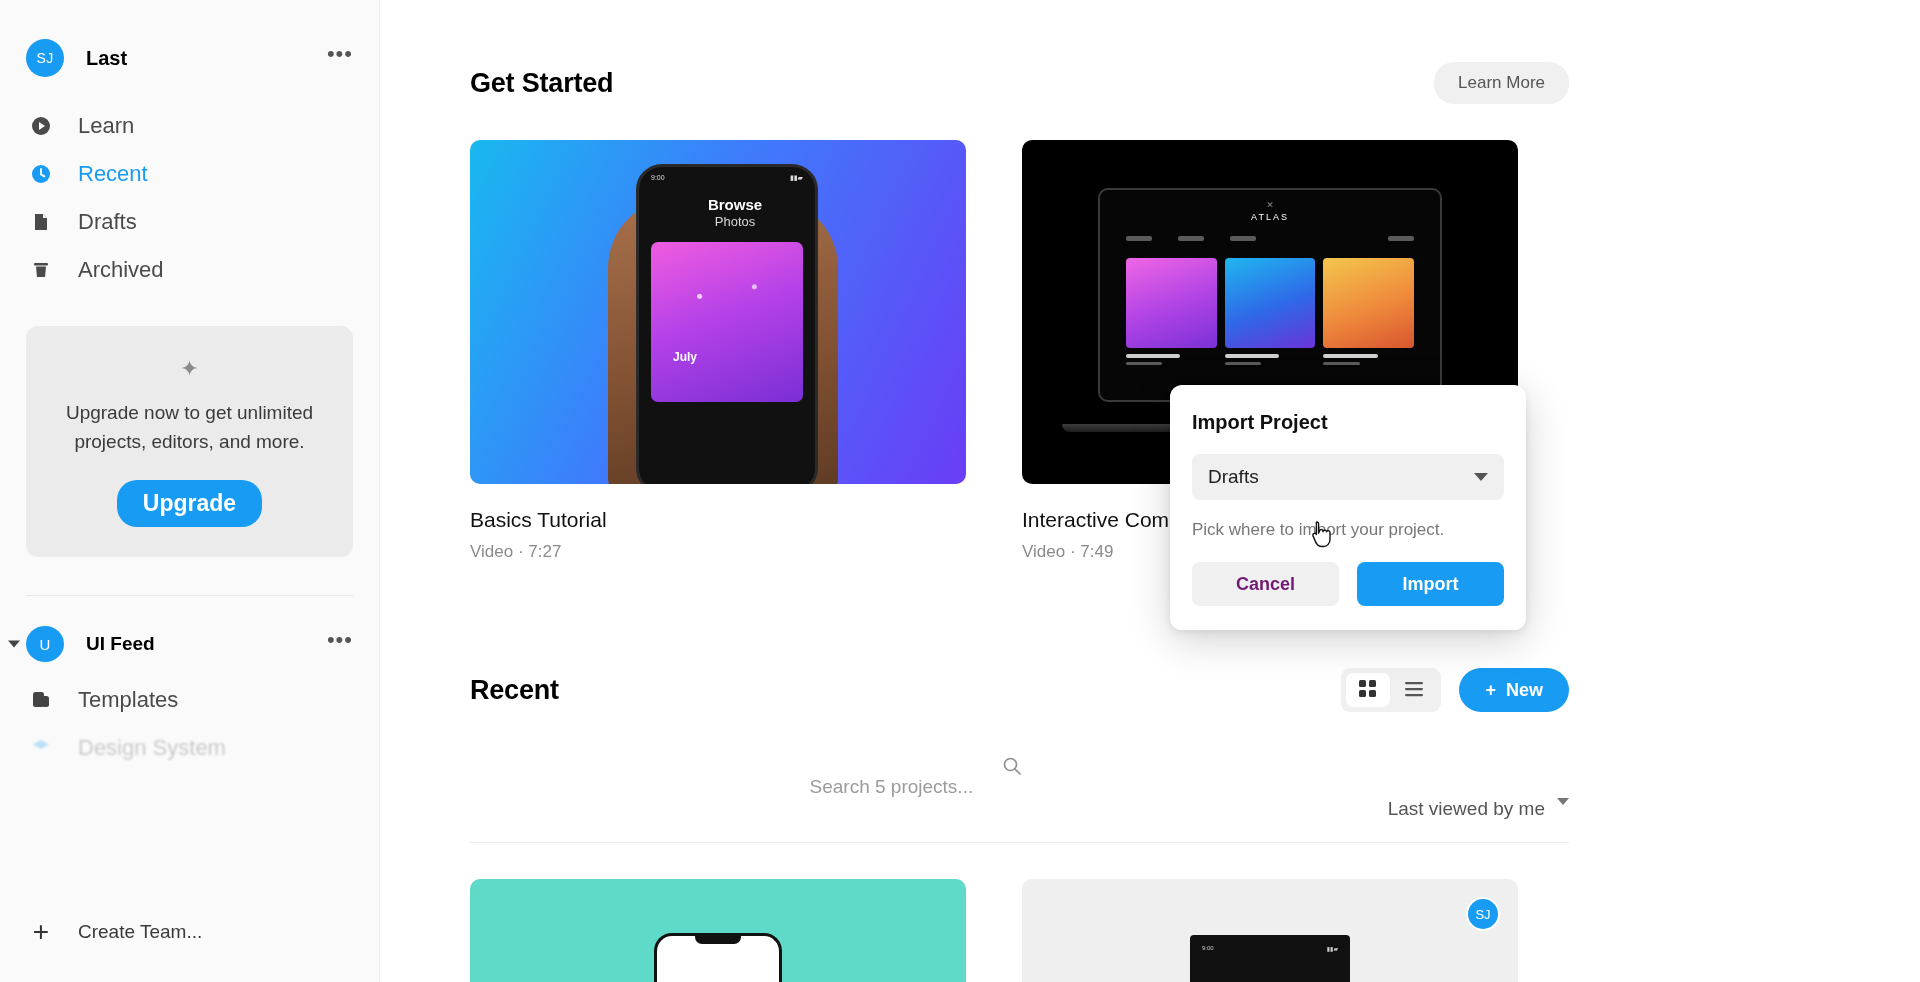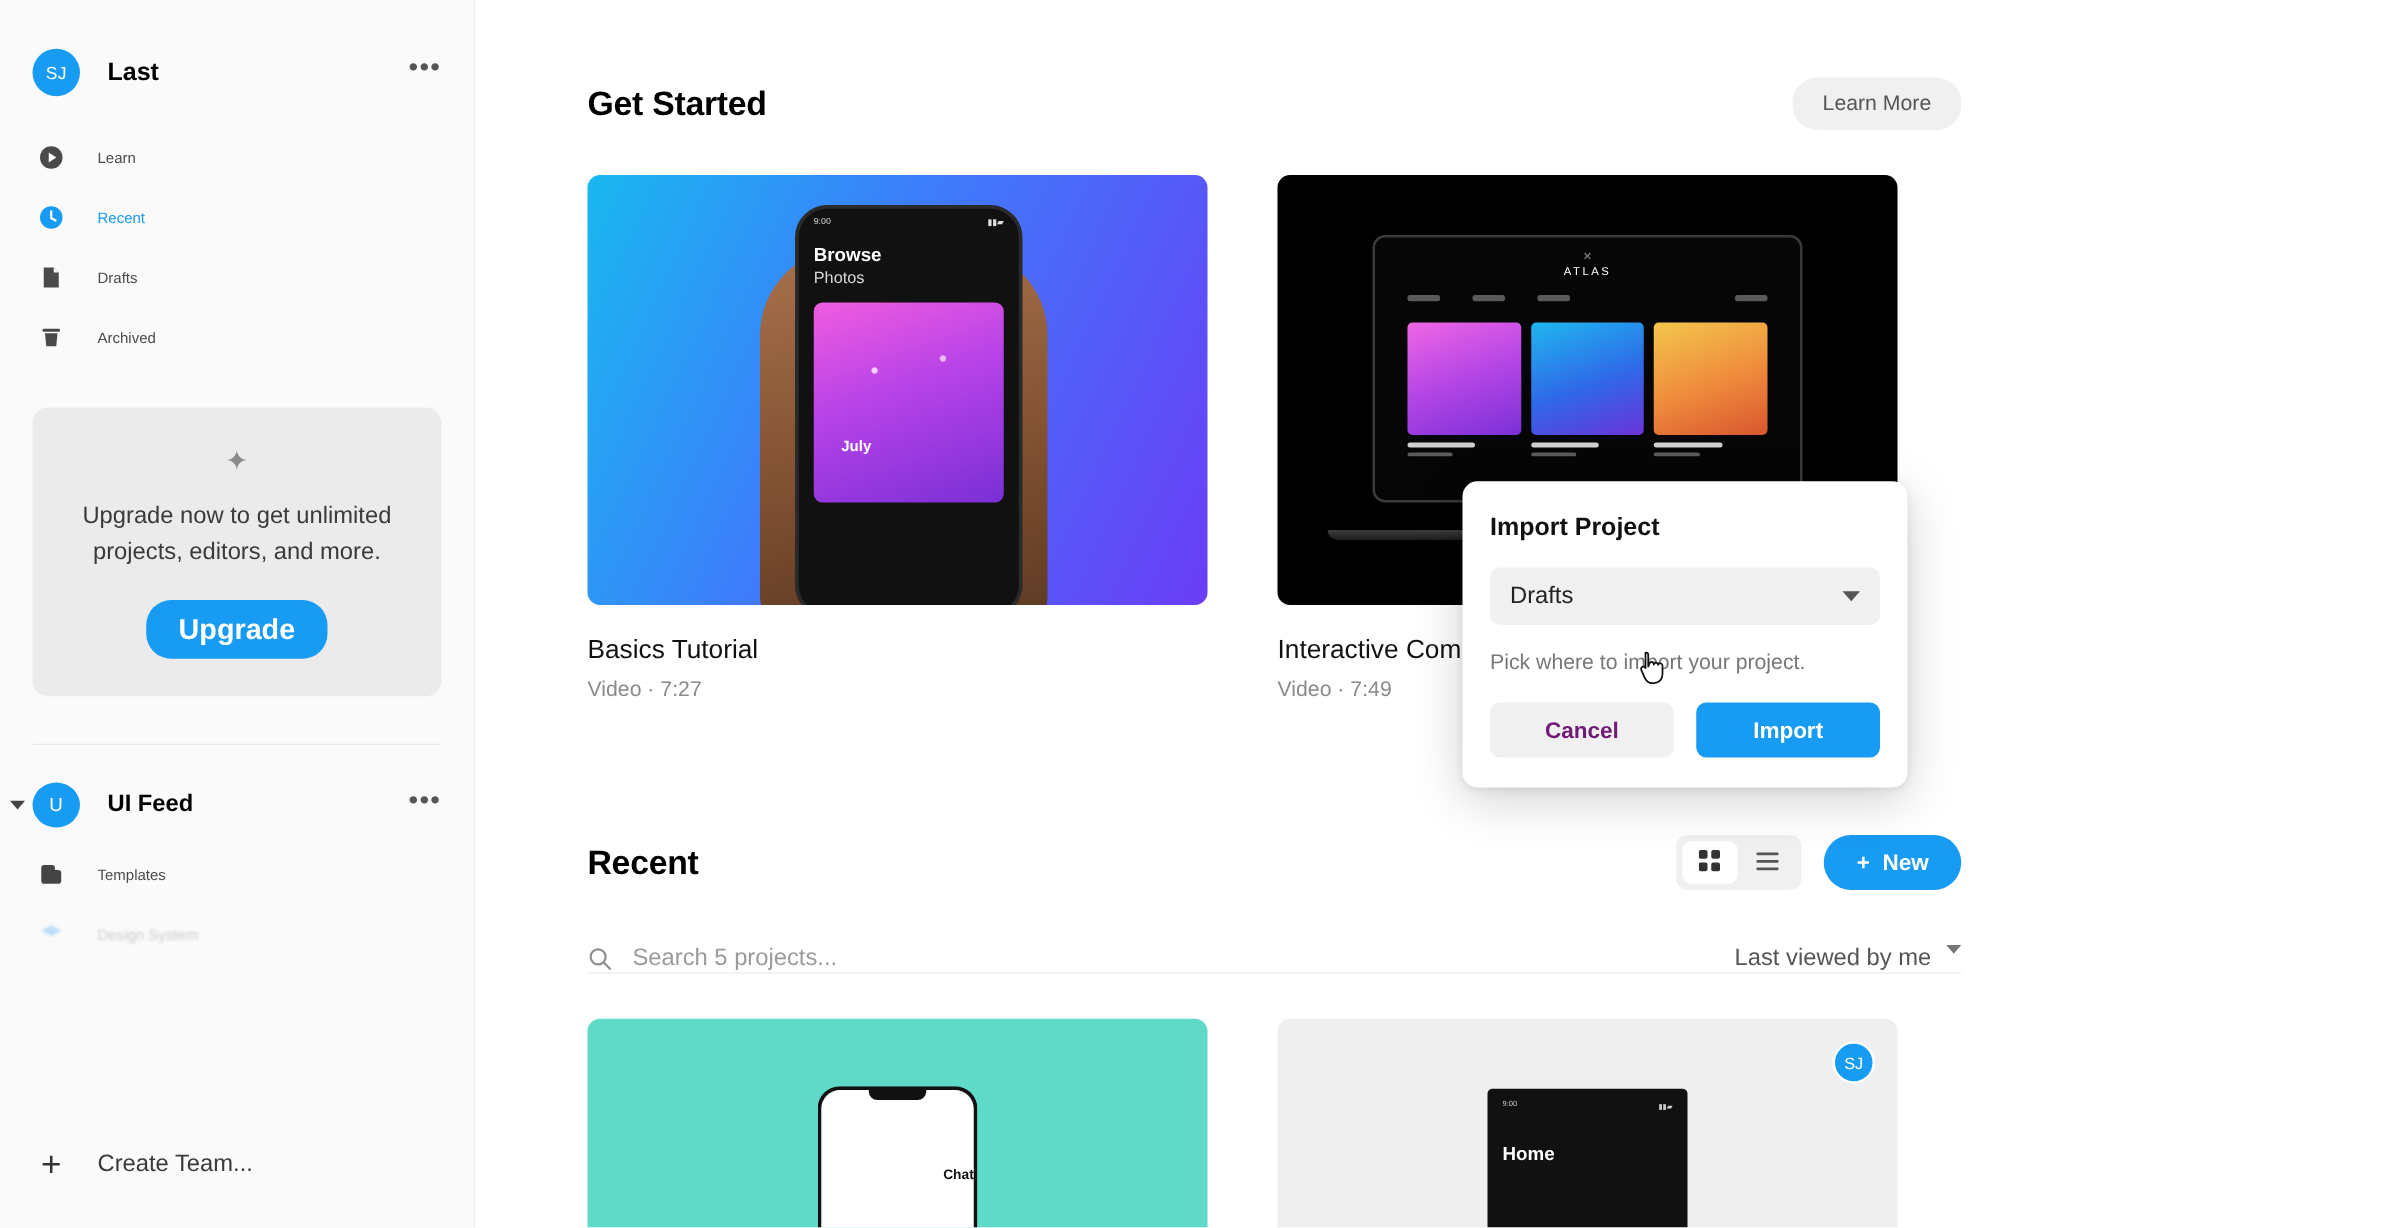--- a/index.html
+++ b/index.html
@@ -38,21 +38,21 @@
   .user-name { margin-left: 22px; font-size: 20px; font-weight: 700; color: #000; }
   .dots {
     margin-left: auto; color: #555; font-size: 22px;
     letter-spacing: 1px; line-height: 10px; padding-bottom: 8px;
     cursor: pointer;
   }
   .nav { margin-top: 14px; }
   .nav-item {
     display: flex; align-items: center;
     height: 48px; padding: 0 26px;
-    font-size: 12px; color: #4a4a4a;
+    font-size: 22px; color: #4a4a4a;
     cursor: pointer;
   }
   .nav-item .ic {
     width: 30px; flex: 0 0 30px;
     display: flex; align-items: center; justify-content: center;
     color: #444;
   }
   .nav-item .lbl { margin-left: 22px; }
   .nav-item.active .lbl { color: #189bf2; }
   .nav-item.active .ic { color: #189bf2; }
@@ -138,22 +138,22 @@
     position: absolute; left: 166px; top: 24px;
     width: 182px; height: 330px;
     background: #111; border-radius: 26px;
     border: 3px solid #2a2a2a; overflow: hidden;
   }
   .phone-status {
     display: flex; justify-content: space-between;
     font-size: 7px; color: #ddd; padding: 7px 12px 0 12px;
   }
   .browse {
-    padding: 14px 14px 0 12px; color: #fff;
-    font-size: 15px; font-weight: 700; line-height: 17px;
+    padding: 14px 14px 0 30px; color: #fff;
+    font-size: 15px; font-weight: 700; line-height: 17px; text-align: center;
   }
   .browse span { font-weight: 400; color: #d8d8d8; font-size: 13px; display: block;}
   .photo-tile {
     margin: 12px 12px 0 12px; height: 160px; border-radius: 7px;
     background: linear-gradient(160deg,#f05ce0,#b642e8 45%,#7a2fd6);
     position: relative;
   }
   .photo-tile::after {
     content:''; position:absolute; inset:0;
     background:
@@ -213,21 +213,21 @@
   }
   .vt-btn.active { background: #fff; }
   .new-btn {
     margin-left: 18px; background: #189bf2; color: #fff; border: none;
     border-radius: 22px; height: 44px; padding: 0 26px;
     font-size: 18px; font-weight: 700; cursor: pointer;
     display: flex; align-items: center; gap: 10px; font-family: inherit;
   }
   .search-row {
     display: flex; align-items: center; margin-top: 44px;
-    border-bottom: 1px solid #ececec;
+    padding-bottom: 22px; border-bottom: 1px solid #ececec; flex-direction: column;
   }
   .search-ic { color: #8e8e8e; margin-right: 16px; display: flex; }
   .search-input {
     border: none; outline: none; font-size: 19px; color: #333;
     font-family: inherit; background: transparent; width: 420px;
   }
   .search-input::placeholder { color: #9b9b9b; }
   .sort-sel {
     margin-left: auto; display: flex; align-items: flex-start; gap: 12px;
     font-size: 19px; color: #555; cursor: pointer;

